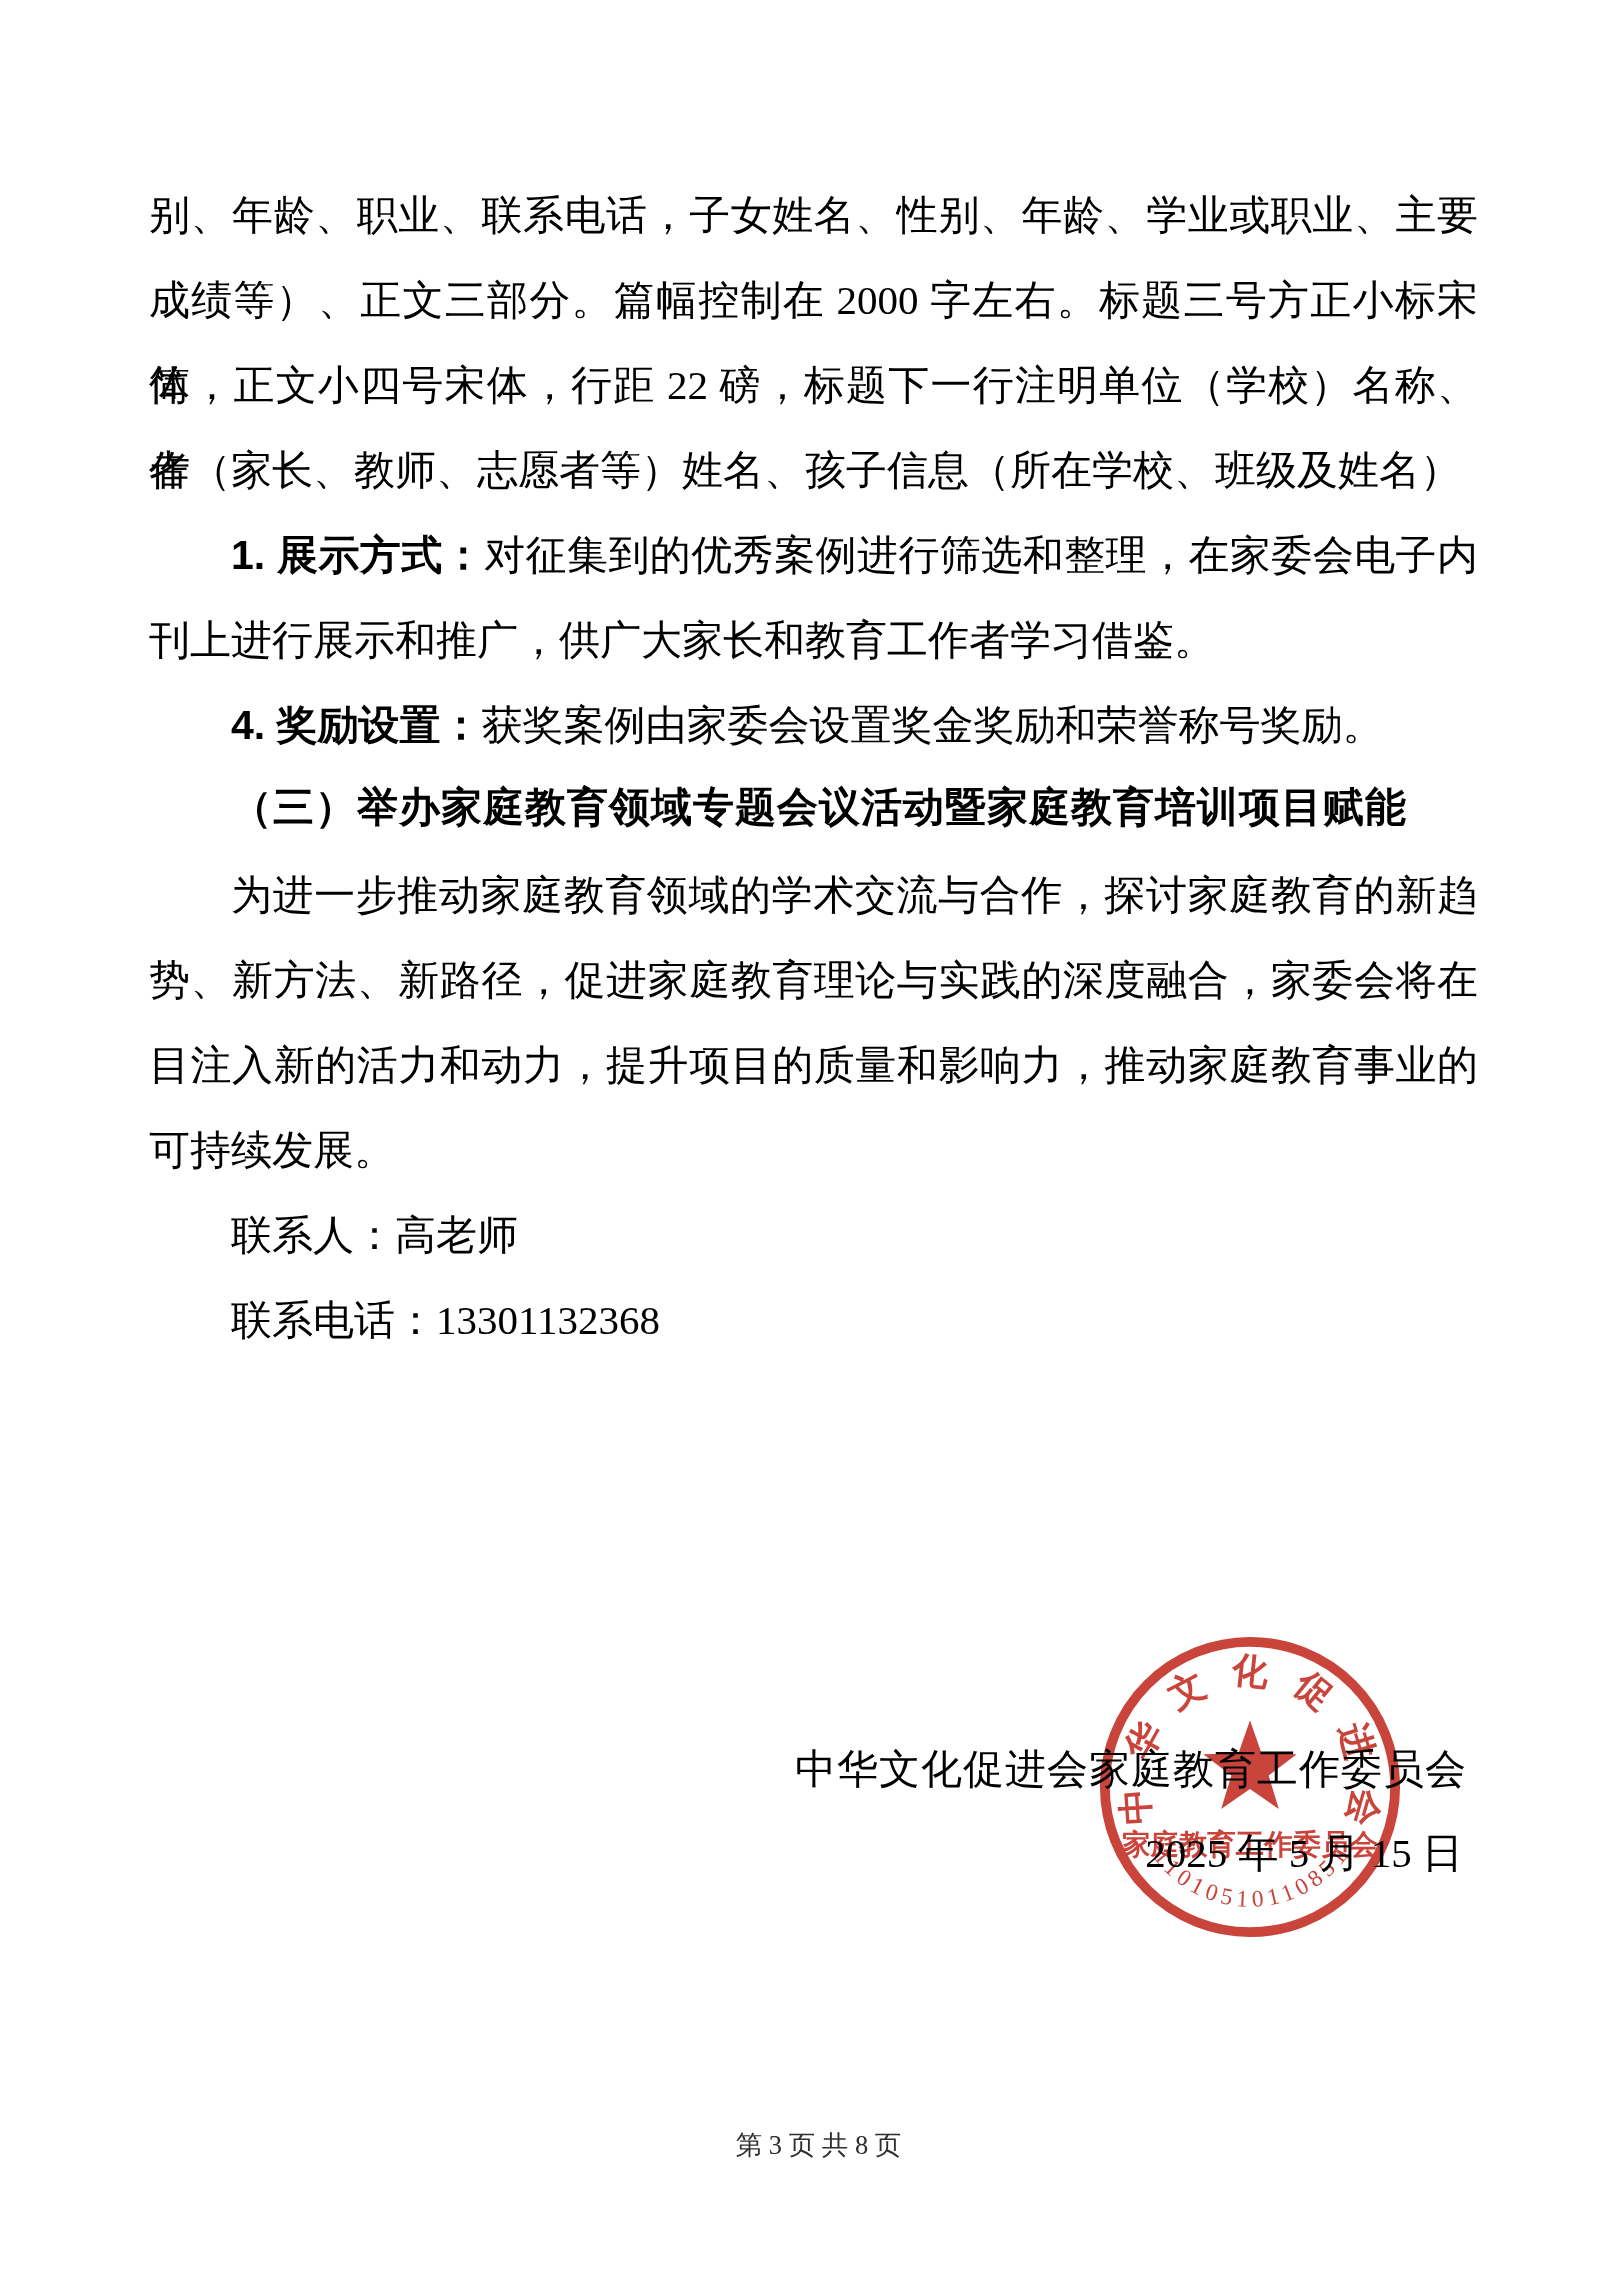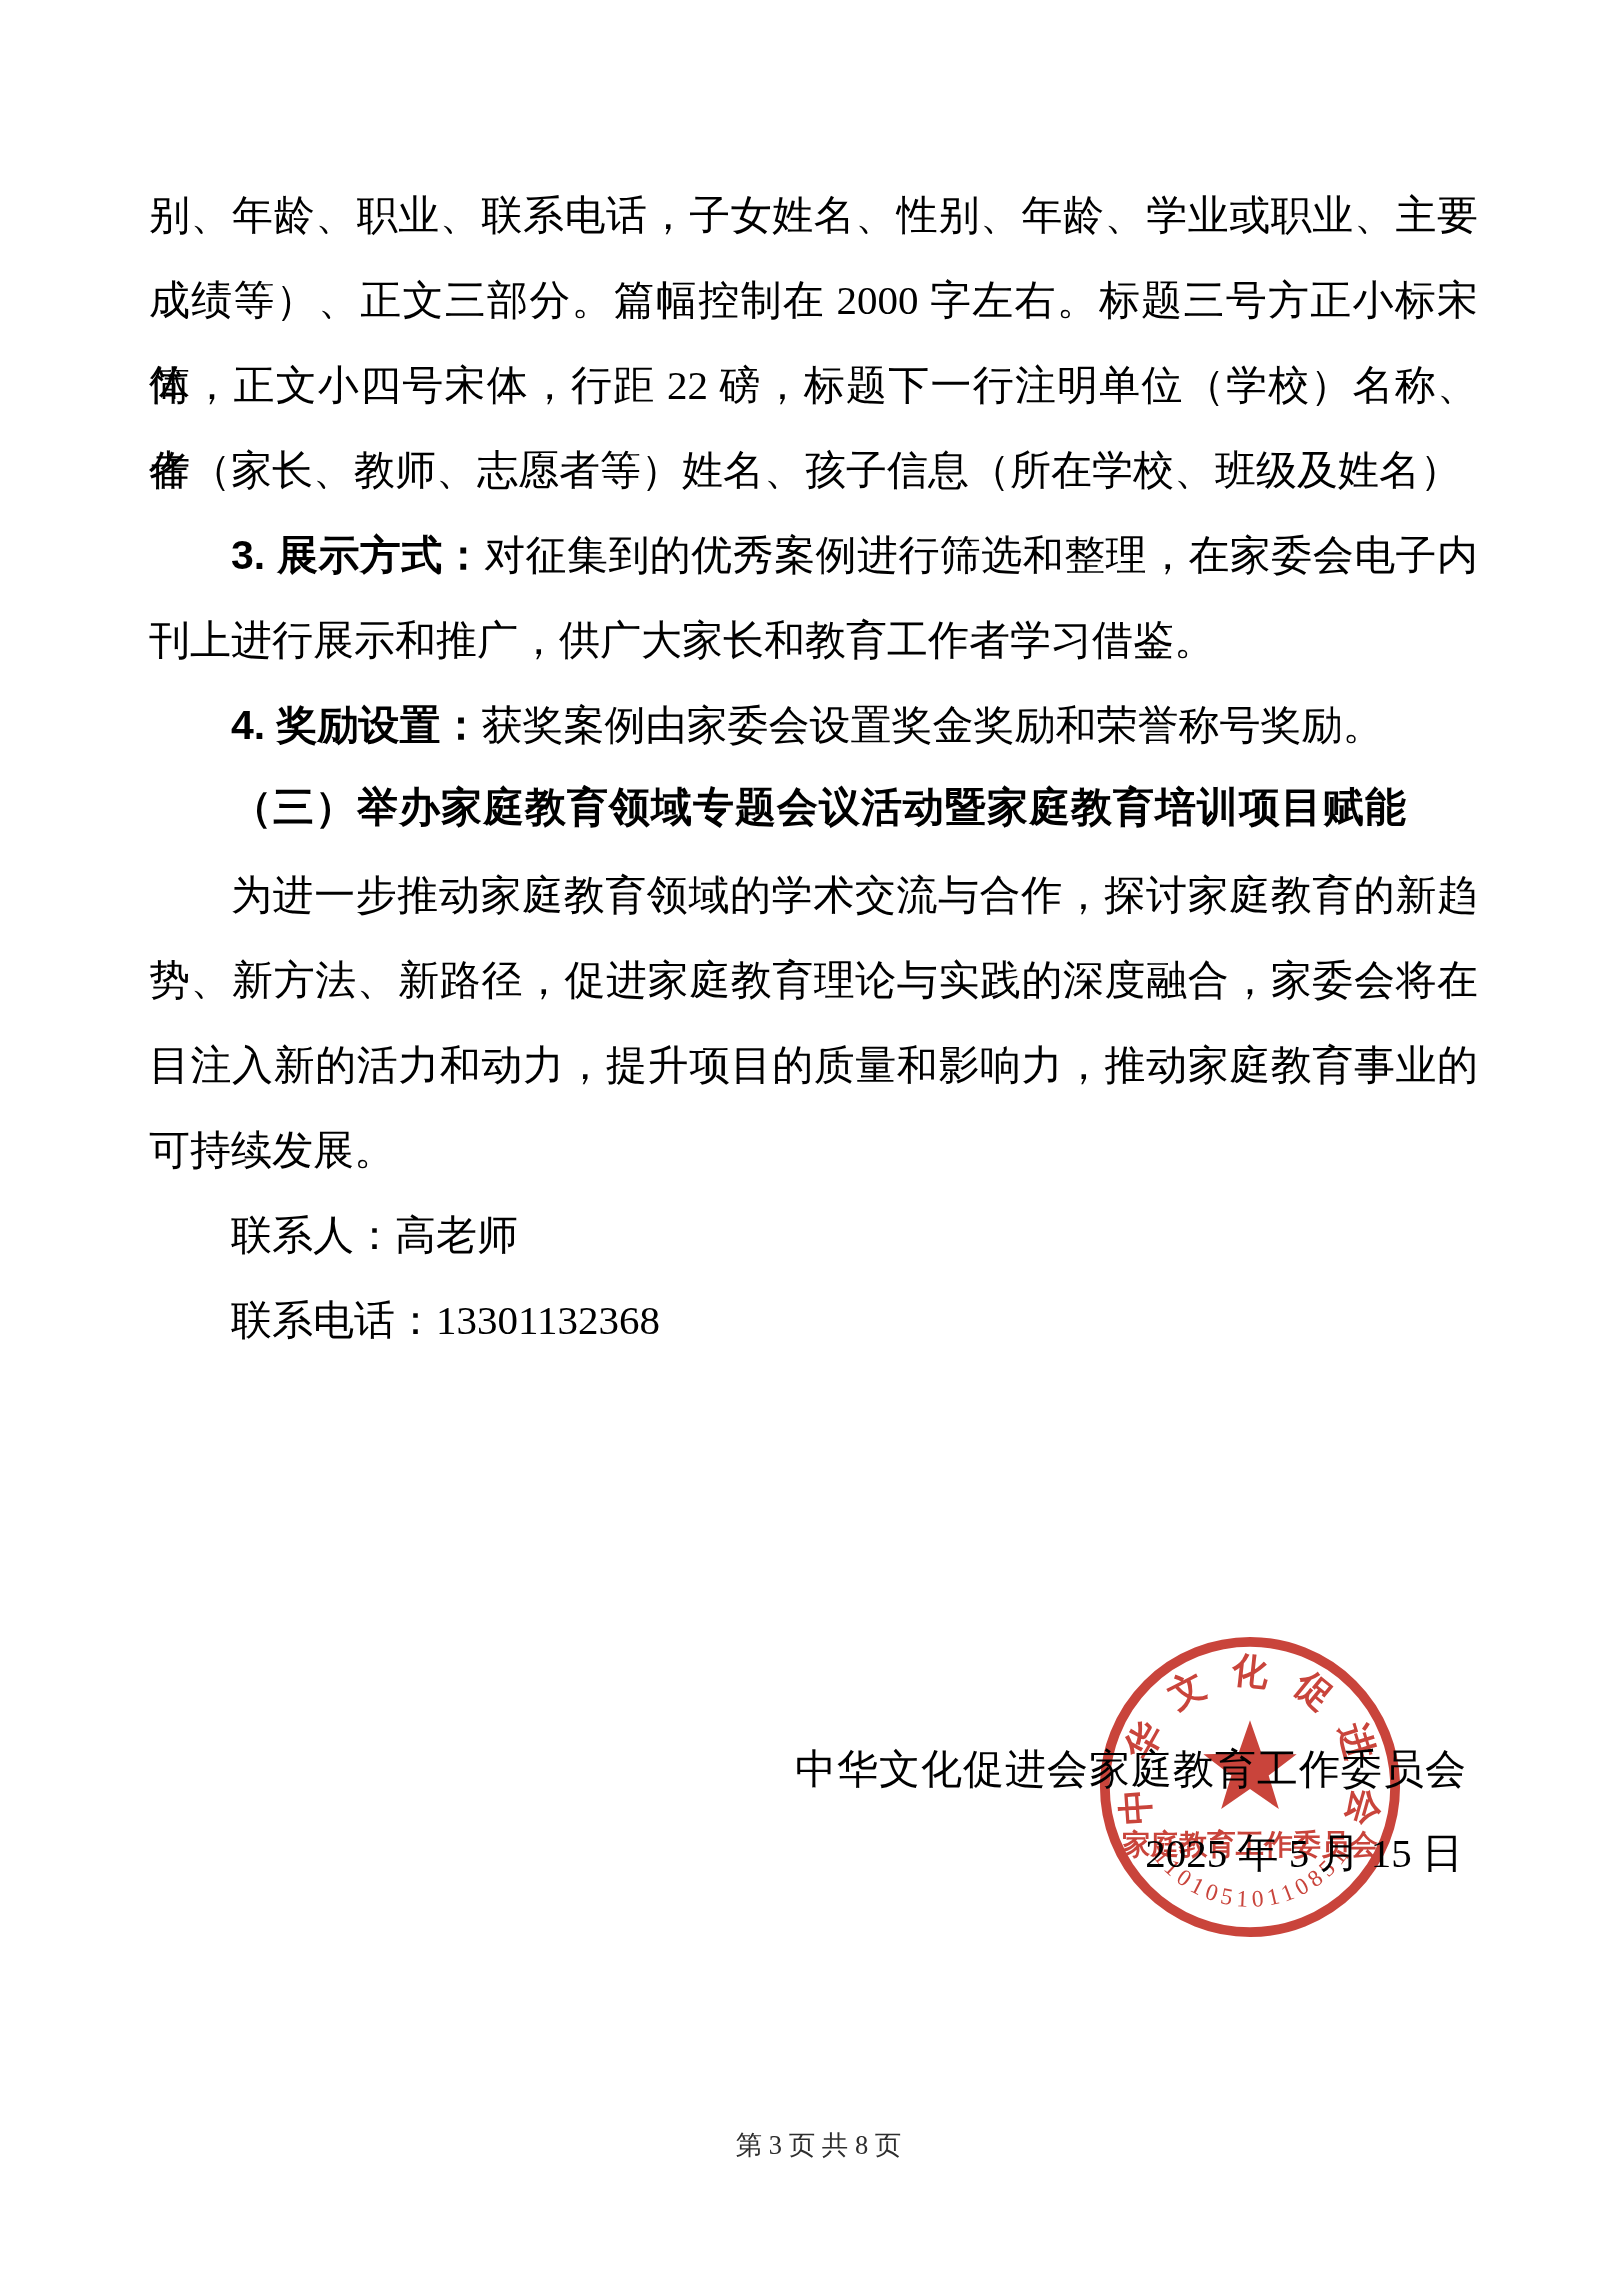--- a/index.html
+++ b/index.html
@@ -73,21 +73,21 @@
 </head>
 <body>
 
 <div class="page">
 
   <div class="body-lines">
     <div class="line just"><span>别、年龄、职业、联系电话，子女姓名、性别、年龄、学业或职业、主要</span></div>
     <div class="line just"><span>成绩等）、正文三部分。篇幅控制在 2000 字左右。标题三号方正小标宋简</span></div>
     <div class="line just"><span>体，正文小四号宋体，行距 22 磅，标题下一行注明单位（学校）名称、作</span></div>
     <div class="line"><span>者（家长、教师、志愿者等）姓名、孩子信息（所在学校、班级及姓名）</span></div>
-    <div class="line just ind"><span class="rh">3. 展示方式：</span><span>对征集到的优秀案例进行筛选和整理，在家委会电子内</span></div>
+    <div class="line just ind"><span class="rh">1. 展示方式：</span><span>对征集到的优秀案例进行筛选和整理，在家委会电子内</span></div>
     <div class="line"><span>刊上进行展示和推广，供广大家长和教育工作者学习借鉴。</span></div>
     <div class="line ind"><span class="rh">4. 奖励设置：</span><span>获奖案例由家委会设置奖金奖励和荣誉称号奖励。</span></div>
     <div class="line hd ind"><span>（三）举办家庭教育领域专题会议活动暨家庭教育培训项目赋能</span></div>
     <div class="line just ind"><span>为进一步推动家庭教育领域的学术交流与合作，探讨家庭教育的新趋</span></div>
     <div class="line just"><span>势、新方法、新路径，促进家庭教育理论与实践的深度融合，家委会将在</span></div>
     <div class="line just"><span>目注入新的活力和动力，提升项目的质量和影响力，推动家庭教育事业的</span></div>
     <div class="line"><span>可持续发展。</span></div>
     <div class="line ind"><span>联系人：高老师</span></div>
     <div class="line ind"><span>联系电话：13301132368</span></div>
   </div>

